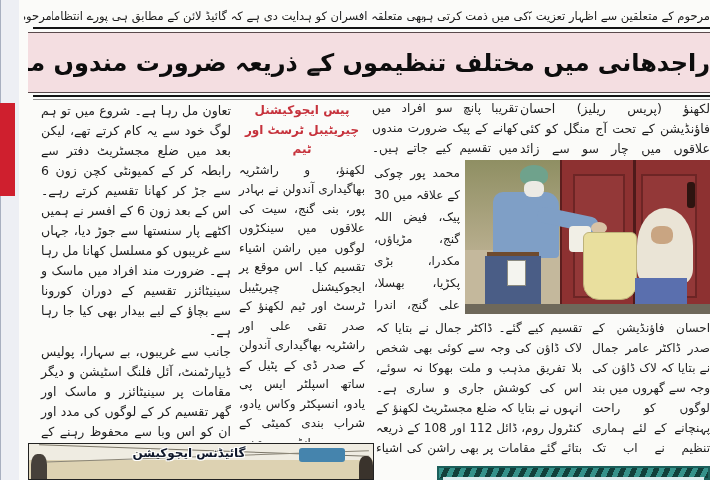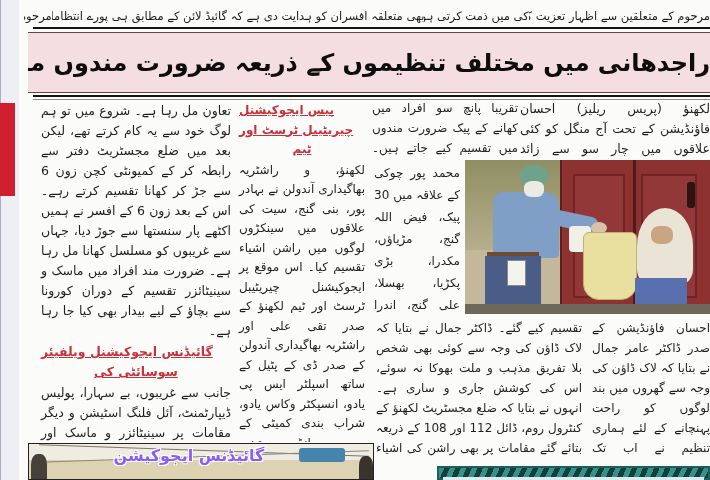--- a/index.html
+++ b/index.html
@@ -25,21 +25,21 @@
     border-top:1px solid #5a4a4c;border-bottom:1px solid #5a4a4c;box-sizing:border-box;
     display:flex;align-items:center;justify-content:center;
   }
   .headline-text{
     font-size:24px;font-weight:bold;color:#0d0d0d;white-space:nowrap;overflow:hidden;
     letter-spacing:-0.5px;
   }
   
   .col{color:#1f1f1f;font-size:12.5px;line-height:20px;text-align:justify;text-align-last:right;overflow:hidden;}
   .col p{margin:1px;}
-  .red-head{color:#c6323c;font-weight:bold;text-align:left;text-align-last:center;text-decoration:underline;}
+  .red-head{color:#c6323c;font-weight:bold;text-align:center;text-align-last:center;}
   .col1{left:40px;top:100px;width:192px;height:342px;}
   .col2{left:238px;top:100px;width:128px;height:342px;line-height:19.5px;font-size:12px;}
   .col3a{left:372px;top:98px;width:146px;height:62px;line-height:20px;font-size:12px;}
   .col3b{left:374px;top:162px;width:86px;height:154px;line-height:22px;font-size:12px;}
   .lead{left:520px;top:99px;width:190px;height:60px;line-height:20px;font-size:12.5px;}
   .under-left{left:376px;top:318px;width:206px;height:142px;line-height:20px;font-size:12px;}
   .under-right{left:592px;top:318px;width:118px;height:142px;line-height:20px;font-size:12px;}
   
   .photo1{left:465px;top:160px;width:245px;height:154px;background:#b3a98b;overflow:hidden;}
   .p1-wall{left:0;top:0;width:110px;height:90px;background:linear-gradient(180deg,#8f8f63,#b7ad8d);}
@@ -63,21 +63,21 @@
   .p1-kurta{left:170px;top:118px;width:52px;height:36px;background:#5a6fae;}
   .p1-step{left:0;top:144px;width:245px;height:10px;background:#6e685a;}
   
   .photo2{left:28px;top:443px;width:346px;height:37px;background:#efece2;border:1px solid #222;box-sizing:border-box;overflow:hidden;}
   .p2-building{left:0;top:16px;width:344px;height:21px;background:#ddd2b2;}
   .p2-tank{left:270px;top:4px;width:46px;height:14px;background:#4584ad;border-radius:3px;}
   .p2-head-l{left:330px;top:12px;width:14px;height:24px;background:#3a332c;border-radius:40% 40% 0 0;}
   .p2-head-r{left:2px;top:10px;width:16px;height:26px;background:#46403a;border-radius:40% 40% 0 0;}
   .p2-wire1{left:10px;top:6px;width:330px;height:1px;background:#7b7668;transform:rotate(2deg);}
   .p2-wire2{left:10px;top:12px;width:330px;height:1px;background:#8b8678;transform:rotate(-2deg);}
-  .p2-overlay{left:70px;top:2px;width:180px;text-align:center;font-size:16px;font-weight:bold;color:#8b5cf6;
+  .p2-overlay{left:70px;top:2px;width:180px;text-align:center;font-size:12px;font-weight:bold;color:#0f172a;
     text-shadow:1px 1px 0 #fff,-1px -1px 0 #fff,1px -1px 0 #fff,-1px 1px 0 #fff;}
   
   .ornament{left:437px;top:466px;width:273px;height:14px;
     background:repeating-linear-gradient(115deg,#35918a 0 5px,#123f3b 5px 10px);
     border:2px solid #1c5f5b;box-sizing:border-box;}
   .ornament-inner{position:absolute;left:4px;top:9px;width:261px;height:5px;background:#dcebee;}
 </style>
 </head>
 <body>
 
@@ -98,21 +98,20 @@
   <div class="abs rule rule-top"></div>
 
   <div class="abs headline-band">
     <div class="headline-text">راجدھانی میں مختلف تنظیموں کے ذریعہ ضرورت مندوں میں خوردنی اشیاء تقسیم</div>
   </div>
   <div class="abs rule rule-b1"></div>
   <div class="abs rule-b2 abs"></div>
 
   <div class="abs col col1">
     <p>تعاون مل رہا ہے۔ شروع میں تو ہم لوگ خود سے یہ کام کرتے تھے، لیکن بعد میں ضلع مجسٹریٹ دفتر سے رابطہ کر کے کمیونٹی کچن زون 6 سے جڑ کر کھانا تقسیم کرتے رہے۔ اس کے بعد زون 6 کے افسر نے ہمیں اکٹھے پار سنستھا سے جوڑ دیا، جہاں سے غریبوں کو مسلسل کھانا مل رہا ہے۔ ضرورت مند افراد میں ماسک و سینیٹائزر تقسیم کے دوران کورونا سے بچاؤ کے لیے بیدار بھی کیا جا رہا ہے۔</p>
-    <p class="red-head">گائیڈنس ایجوکیشنل ویلفیئر سوسائٹی کی</p>
     <p>جانب سے غریبوں، بے سہارا، پولیس ڈیپارٹمنٹ، آئل فلنگ اسٹیشن و دیگر مقامات پر سینیٹائزر و ماسک اور گھر تقسیم کر کے لوگوں کی مدد اور ان کو اس وبا سے محفوظ رہنے کے طریقے بتائے۔ ضروری اشیاء تقسیم کرنے کے دوران حکومت کی جانب سے سوشل ڈسٹینسنگ پر عمل کرتے ہوئے یہ کام کیا گیا۔ سوسائٹی کی جانب</p>
   </div>
 
   <div class="abs col col2">
     <p class="red-head">پیس ایجوکیشنل چیریٹیبل ٹرسٹ اور ٹیم</p>
     <p><span>لکھنؤ، و راشٹریہ بھاگیداری آندولن نے بہادر پور، بنی گنج، سیت کی علاقوں میں سینکڑوں لوگوں میں راشن اشیاء تقسیم کیا۔ اس موقع پر ایجوکیشنل چیریٹیبل ٹرسٹ اور ٹیم لکھنؤ کے صدر تقی علی اور راشٹریہ بھاگیداری آندولن کے صدر ڈی کے پٹیل کے ساتھ اسپلٹر ایس پی یادو، انسپکٹر وکاس یادو، شراب بندی کمیٹی کے سوربھ پانڈے، جتیندر سٹکین وغیرہ نے اس مہم میں بڑھ چڑھ کر حصہ لیا اور مستحق افراد میں راشن تقسیم کیا۔</span> </p>
   </div>
 
   <div class="abs col col3a">تقریبا پانچ سو افراد میں کھانے کے پیک ضرورت مندوں میں تقسیم کیے جاتے ہیں۔ اسی سلسلہ میں آج کری، بارہ بنکی میں 100، جواہر بھر ڈالی گنج میں 25،</div>
   <div class="abs col col3b">محمد پور چوکی کے علاقہ میں 30 پیک، فیض اللہ گنج، مڑیاؤں، مکدرا، بڑی پکڑیا، بھسلا، علی گنج، اندرا نگر وغیرہ علاقوں میں راشن کی کٹ ضرورت مندوں میں</div>

